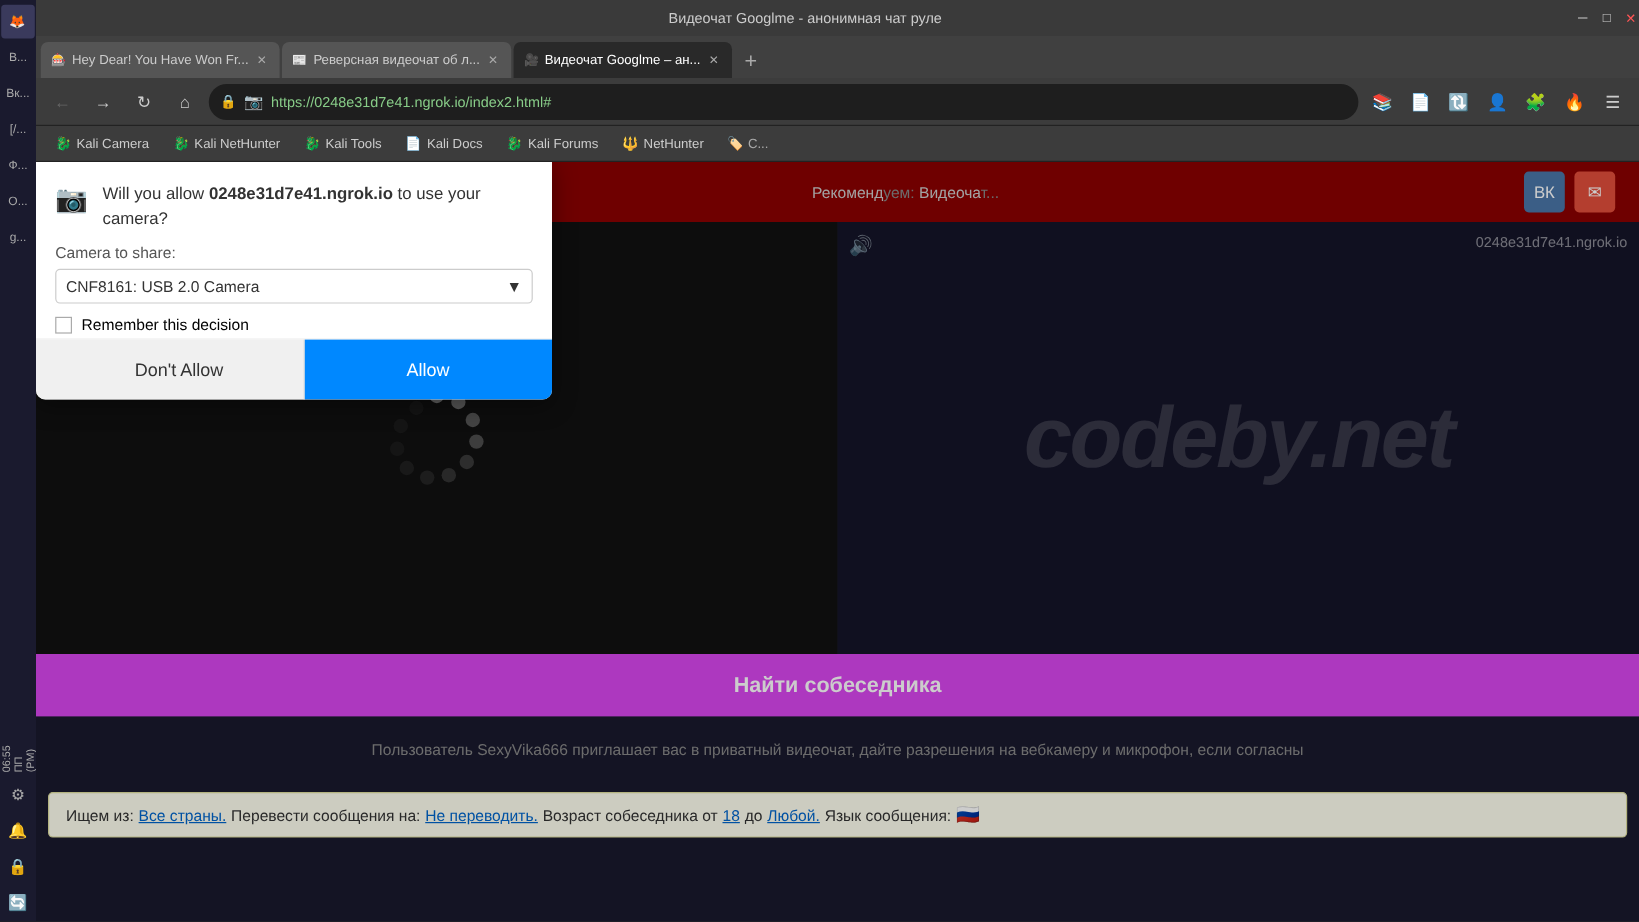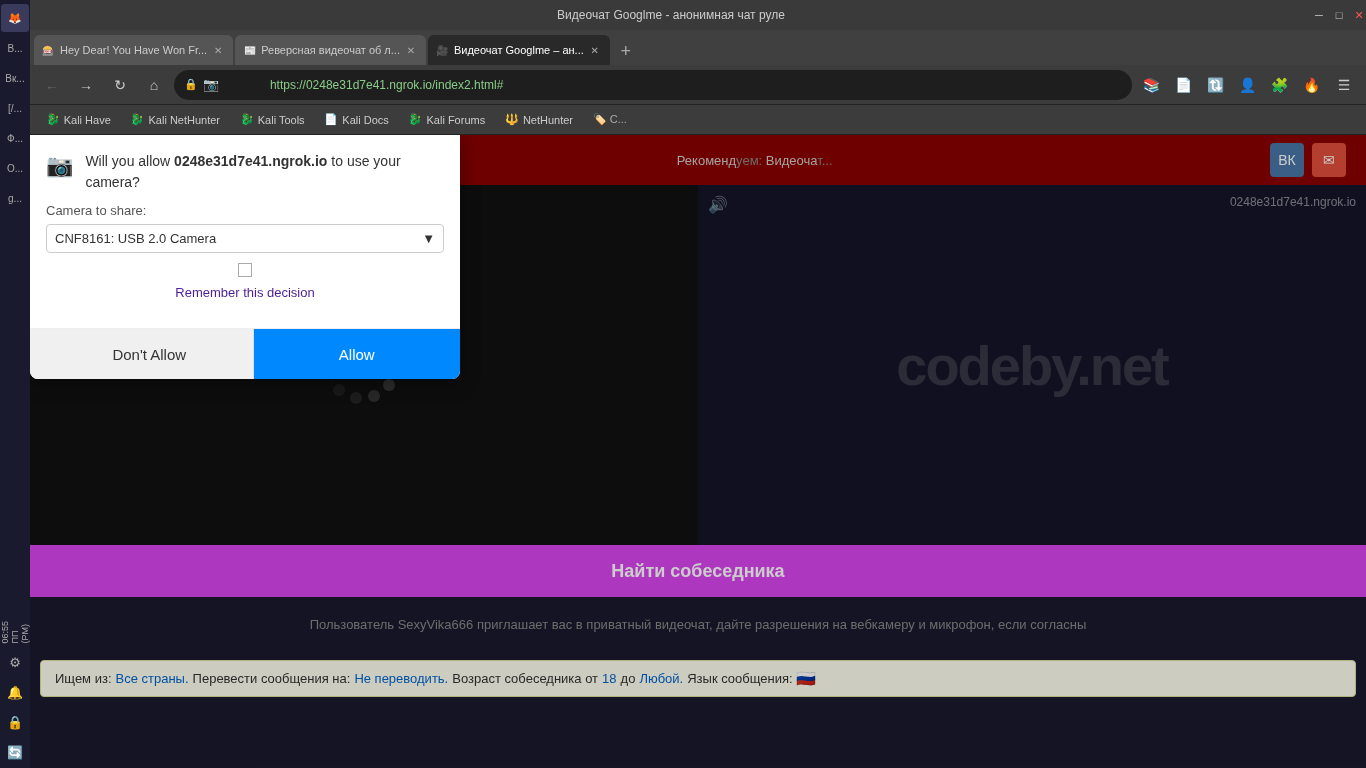--- a/index.html
+++ b/index.html
@@ -279,24 +279,25 @@
       flex: 1;
       background: #141428;
       display: flex;
       align-items: center;
       justify-content: center;
       position: relative;
     }
     .video-watermark {
       position: absolute;
       color: rgba(255,255,255,0.15);
-      font-size: 56px;
+      font-size: 72px;
       font-weight: bold;
       pointer-events: none;
       letter-spacing: -2px;
+      font-style: italic;
     }
     .video-domain {
       position: absolute;
       top: 10px;
       right: 10px;
       color: rgba(255,255,255,0.5);
       font-size: 12px;
     }
     .video-audio-icon {
       position: absolute;
@@ -341,21 +342,21 @@
       border: 1px solid #e0e0a0;
       border-radius: 4px;
       padding: 8px 14px;
       font-size: 13px;
       color: #333;
       display: flex;
       align-items: center;
       gap: 4px;
       flex-wrap: wrap;
     }
-    .info-link { color: #0066cc; cursor: pointer; }
+    .info-link { color: #0066cc; cursor: pointer; text-decoration: underline; }
 
     
     .permission-popup {
       position: absolute;
       top: 0;
       left: 0;
       width: 430px;
       background: #fff;
       border-radius: 0 0 8px 8px;
       box-shadow: 0 4px 20px rgba(0,0,0,0.4);
@@ -394,27 +395,26 @@
       font-size: 13px;
       color: #333;
       background: #fff;
       appearance: none;
       cursor: pointer;
       display: flex;
       align-items: center;
       justify-content: space-between;
     }
     .popup-checkbox-row {
-      padding: 0 16px 28px;
+      padding: 0 16px 4px;
       display: flex;
       align-items: center;
       gap: 8px;
       font-size: 13px;
-      color: #4c1d95;
-      flex-direction: column;
+      color: #000000;
     }
     .popup-checkbox {
       width: 14px;
       height: 14px;
       border: 1px solid #aaa;
       background: #fff;
       flex-shrink: 0;
     }
     .popup-buttons {
       display: flex;
@@ -506,37 +506,37 @@
   </div>
 
   <div class="nav-bar">
     <div class="nav-btn disabled">←</div>
     <div class="nav-btn">→</div>
     <div class="nav-btn">↻</div>
     <div class="nav-btn">⌂</div>
     <div class="address-bar">
       <span class="lock-icon">🔒</span>
       <span style="color:#aaa; font-size:13px">📷</span>
-      <span style="color:#88cc88;margin-left:44px;">https://0248e31d7e41.ngrok.io/index2.html#</span>
+      <span style="color:#88cc88;">https://0248e31d7e41.ngrok.io/index2.html#</span>
     </div>
     <div class="nav-right">
       <div class="nav-right-btn">📚</div>
       <div class="nav-right-btn">📄</div>
       <div class="nav-right-btn">🔃</div>
       <div class="nav-right-btn">👤</div>
       <div class="nav-right-btn">🧩</div>
       <div class="nav-right-btn">🔥</div>
       <div class="nav-right-btn">☰</div>
     </div>
   </div>
 
   <div class="bookmarks-bar">
     <div class="bookmark-item">
       <span class="bookmark-icon">🐉</span>
-      <span>Kali Have</span>
+      <span>Kali Camera</span>
     </div>
     <div class="bookmark-item">
       <span class="bookmark-icon">🐉</span>
       <span>Kali NetHunter</span>
     </div>
     <div class="bookmark-item">
       <span class="bookmark-icon">🐉</span>
       <span>Kali Tools</span>
     </div>
     <div class="bookmark-item">

